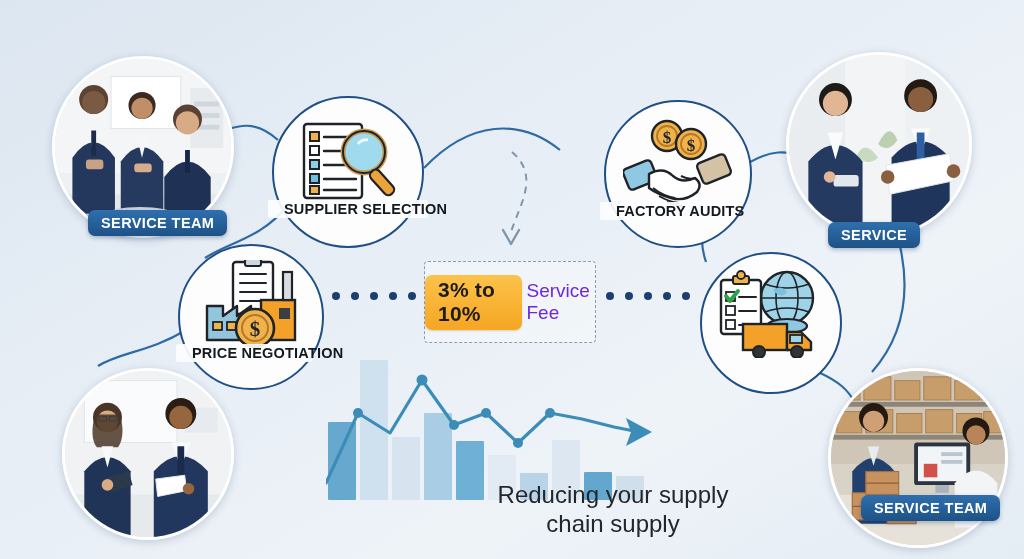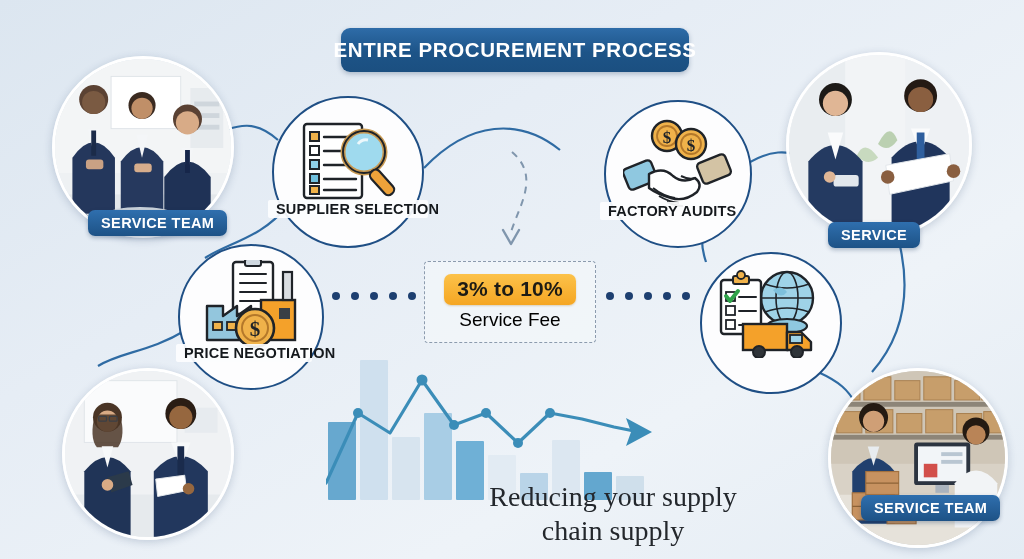--- a/index.html
+++ b/index.html
@@ -58,58 +58,58 @@
     background: #fdfdfe;
     border: 2px solid #1f4f85;
     z-index: 5;
     display: flex; align-items: center; justify-content: center;
   }
   .icon-label {
     position: absolute; z-index: 8;
     color: #15191d; font-size: 14.5px; font-weight: bold;
     letter-spacing: .2px; text-align: center;
     background: rgba(252,253,254,.93);
-    padding: 1px 8px; border-radius: 2px;
+    padding: 1px 16px; border-radius: 2px;
     line-height: 1.12;
     white-space: nowrap;
   }
   .icon-label.two-line { white-space: normal; }
 
   
   .fee-box {
     position: absolute; left: 424px; top: 261px;
     width: 172px; height: 82px;
     border: 1.6px dashed #8c9bae;
     border-radius: 4px;
     background: rgba(246,249,252,.55);
     z-index: 6;
-    display: flex; flex-direction: column;
+    display: flex; flex-direction: row;
     align-items: center; justify-content: center;
     gap: 4px;
   }
   .fee-pill {
     background: linear-gradient(180deg, #fcc24a 0%, #f5a623 100%);
     border-radius: 7px;
     padding: 3px 13px 4px;
     color: #1d1b15; font-size: 21px; font-weight: bold;
     letter-spacing: .2px;
     box-shadow: 0 1px 2px rgba(150,100,10,.25);
   }
-  .fee-sub { color: #000000; font-size: 19px; }
+  .fee-sub { color: #6d28d9; font-size: 19px; }
 
   
   .chart-wrap { position: absolute; left: 326px; top: 360px; width: 330px; height: 140px; z-index: 3; }
   .bars { position: absolute; left: 0; bottom: 0; width: 100%; height: 140px; }
   .bar { position: absolute; bottom: 0; border-radius: 1px; }
 
   
   .tagline {
     position: absolute; left: 488px; top: 480px; width: 250px;
     text-align: center; z-index: 7;
-    color: #23272c; font-size: 28px; line-height: 1.22; font-family: Liberation Serif, serif;
+    color: #23272c; font-size: 24px; line-height: 1.22;
   }
 </style>
 </head>
 <body>
 
 <div class="stage">
 
   <svg class="connectors" viewBox="0 0 1024 559">
 
     <path d="M205 140 C 240 120, 258 122, 278 140" fill="none" stroke="#2f6ba3" stroke-width="2.2"></path>
@@ -141,23 +141,20 @@
 
     <g fill="#1d3f70">
       <circle cx="610" cy="296" r="4"></circle>
         <circle cx="629" cy="296" r="4"></circle>
         <circle cx="648" cy="296" r="4"></circle>
       <circle cx="667" cy="296" r="4"></circle>
         <circle cx="686" cy="296" r="4"></circle>
     </g>
   </svg>
 
-  <div class="title-banner">
-    <span>ENTIRE PROCUREMENT PROCESS</span>
-  </div>
 
   <div class="photo-circle" style="left:52px; top:56px; width:182px; height:182px;">
     <svg class="scene" viewBox="0 0 182 182" preserveAspectRatio="xMidYMid slice">
       <rect width="182" height="182" fill="#eef1f3"></rect>
       <rect x="0" y="0" width="182" height="118" fill="#f3f5f6"></rect>
       <rect x="58" y="18" width="72" height="54" fill="#ffffff" stroke="#dfe4e8"></rect>
       <rect x="140" y="30" width="34" height="62" fill="#e7ebee"></rect>
       <rect x="144" y="44" width="26" height="5" fill="#cfd6dc"></rect>
       <rect x="144" y="56" width="26" height="5" fill="#cfd6dc"></rect>
       <rect x="144" y="68" width="26" height="5" fill="#cfd6dc"></rect>

